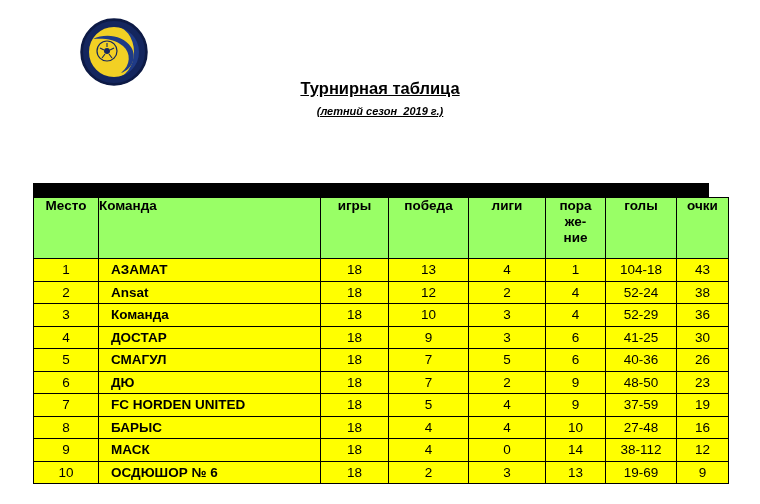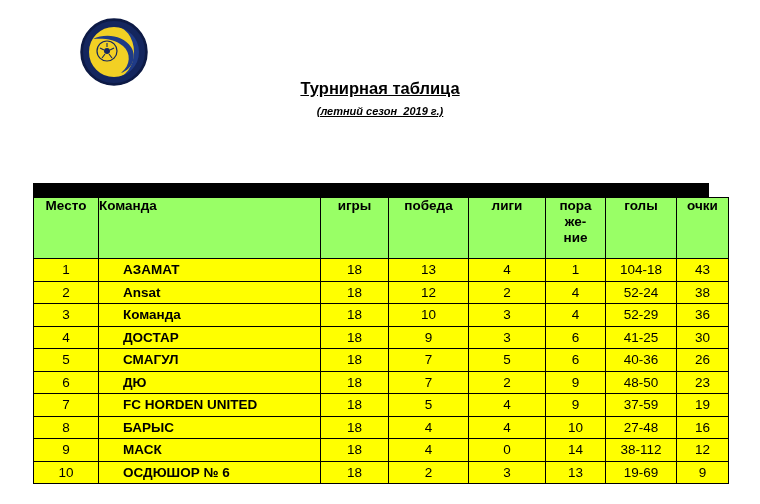--- a/index.html
+++ b/index.html
@@ -90,21 +90,21 @@
 
   tbody td {
     background: #ffff00;
     height: 21.5px;
     text-align: center;
     font-weight: normal;
     font-size: 14px;
   }
   tbody td.team-cell {
     text-align: left;
-    padding-left: 24px;
+    padding-left: 12px;
     font-weight: bold;
     font-size: 13.5px;
   }
   .c-pos   { width: 65px; }
   .c-team  { width: 222px; }
   .c-games { width: 68px; }
   .c-win   { width: 80px; }
   .c-draw  { width: 77px; }
   .c-loss  { width: 60px; }
   .c-goals { width: 71px; }

